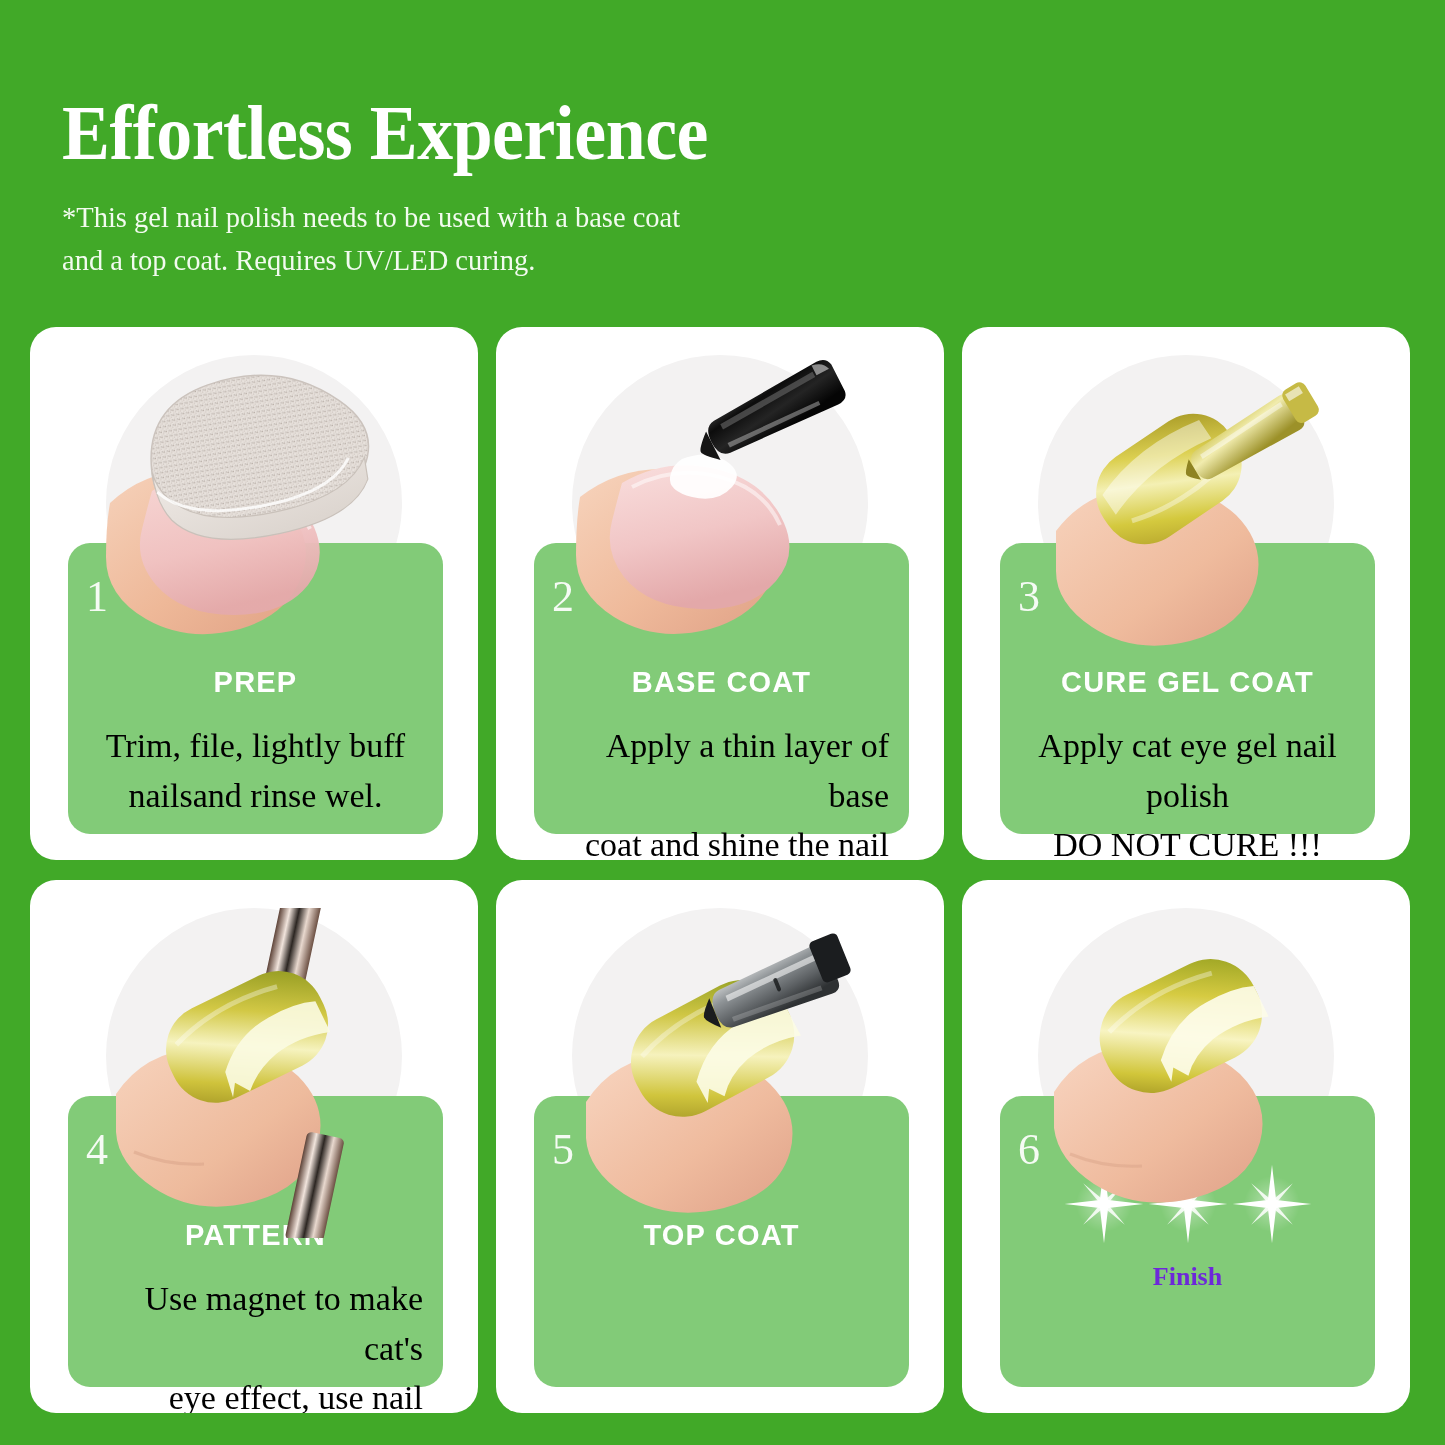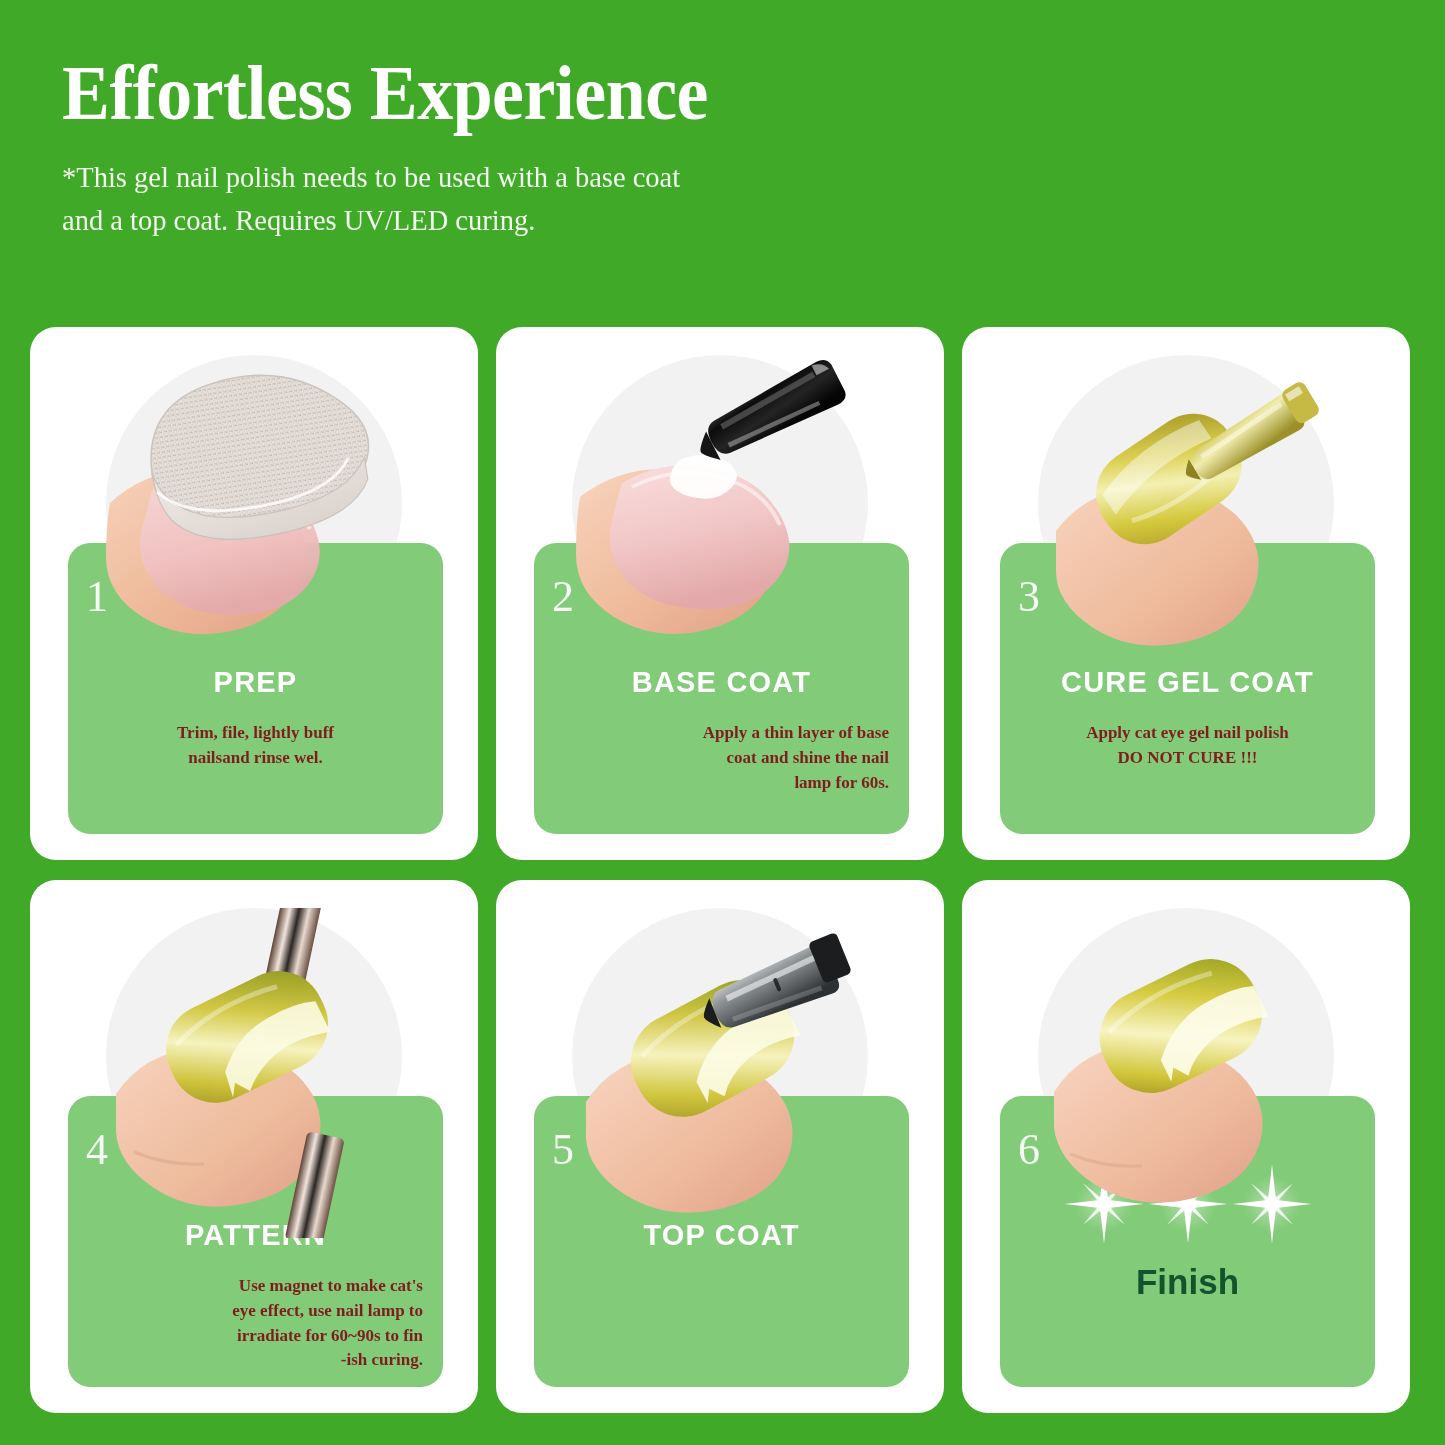--- a/index.html
+++ b/index.html
@@ -14,21 +14,21 @@
     background: #41a928;
     font-family: "Liberation Sans", sans-serif;
     position: relative;
   }
 
   
   .header {
     position: absolute;
     left: 0; top: 0;
     width: 1445px;
-    padding: 56px 0 0 62px;
+    padding: 96px 0 0 62px;
   }
 
   .page-title {
     font-family: "Liberation Serif", serif;
     font-weight: 700;
     font-size: 78px;
     line-height: 0.95;
     color: #ffffff;
     letter-spacing: -0.5px;
     transform: scaleX(0.92);
@@ -129,24 +129,24 @@
     font-size: 29px;
     letter-spacing: 1.2px;
     color: #ffffff;
     position: relative;
     z-index: 5;
   }
 
   .step-body {
     margin-top: 22px;
     font-family: "Liberation Serif", serif;
-    font-weight: 700;
-    font-size: 17px;
+    font-weight: 400;
+    font-size: 34px;
     line-height: 1.46;
-    color: #7f1d1d;
+    color: #000000;
     white-space: pre-line;
     position: relative;
     z-index: 5;
   }
 
   .card-left .step-body { text-align: right; padding-left: 14px; }
   .card-center .step-body { text-align: center; }
 
   
   .sparkles {
@@ -156,24 +156,24 @@
     height: 96px;
     display: flex;
     align-items: center;
     justify-content: center;
     gap: 2px;
   }
   .sparkles svg { display: block; }
 
   .finish-label {
     margin-top: 10px;
-    font-family: Liberation Sans, sans-serif;
+    font-family: Liberation Serif, serif;
     font-weight: 700;
-    font-size: 35px;
-    color: #14532d;
+    font-size: 26px;
+    color: #6d28d9;
     position: relative;
     z-index: 5;
   }
 </style>
 </head>
 <body>
 
 <div class="header">
   <div class="page-title">Effortless Experience</div>
   <div class="page-subtitle">*This gel nail polish needs to be used with a base coat

